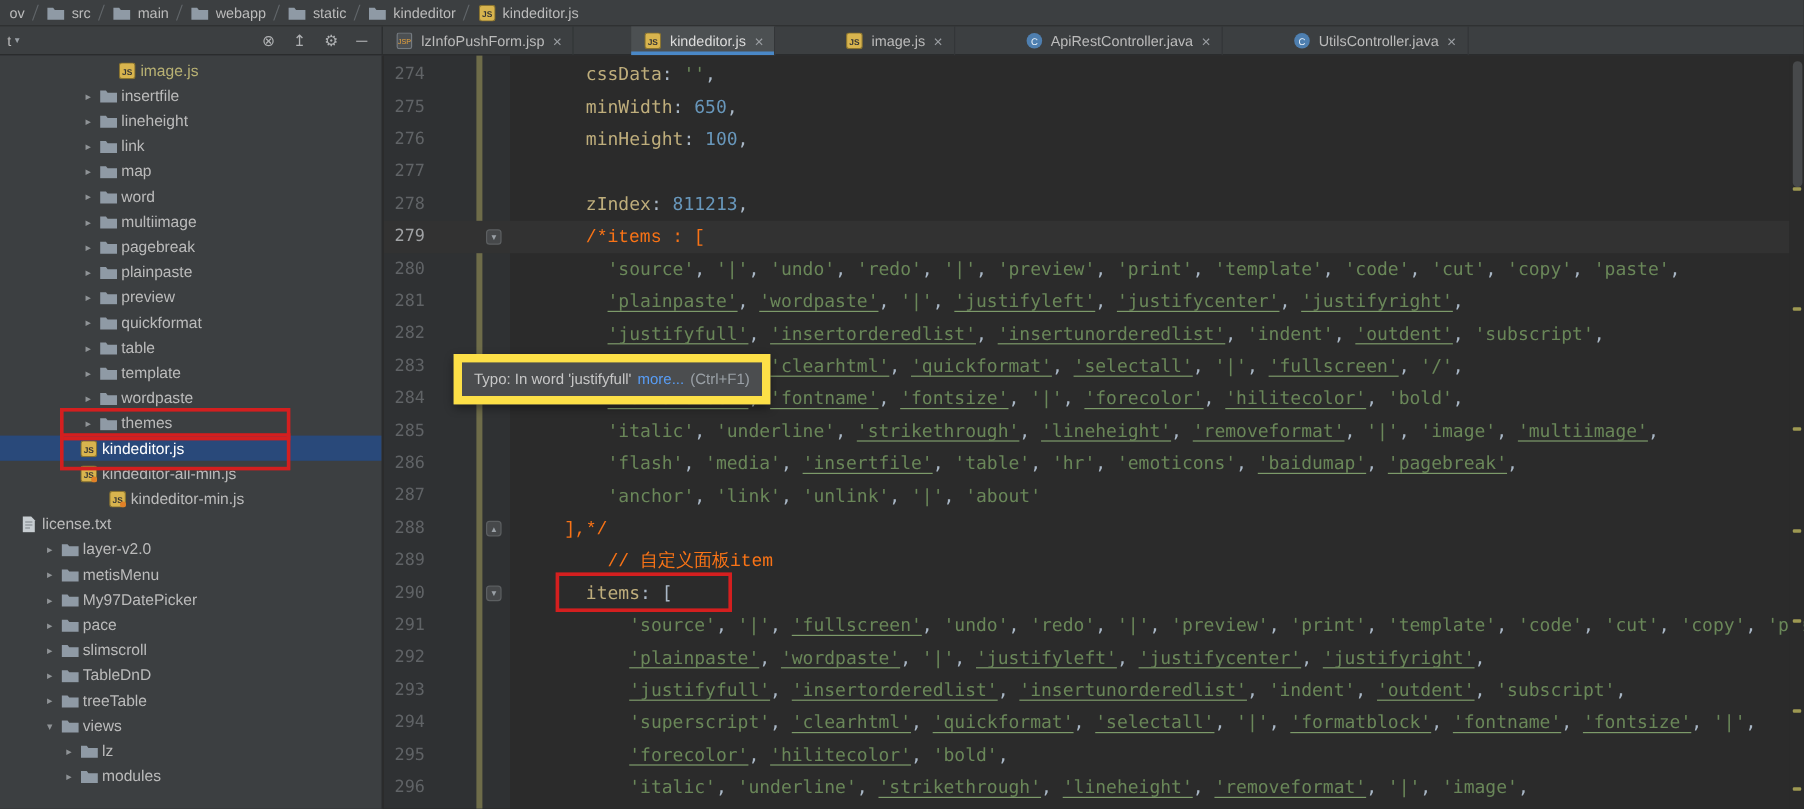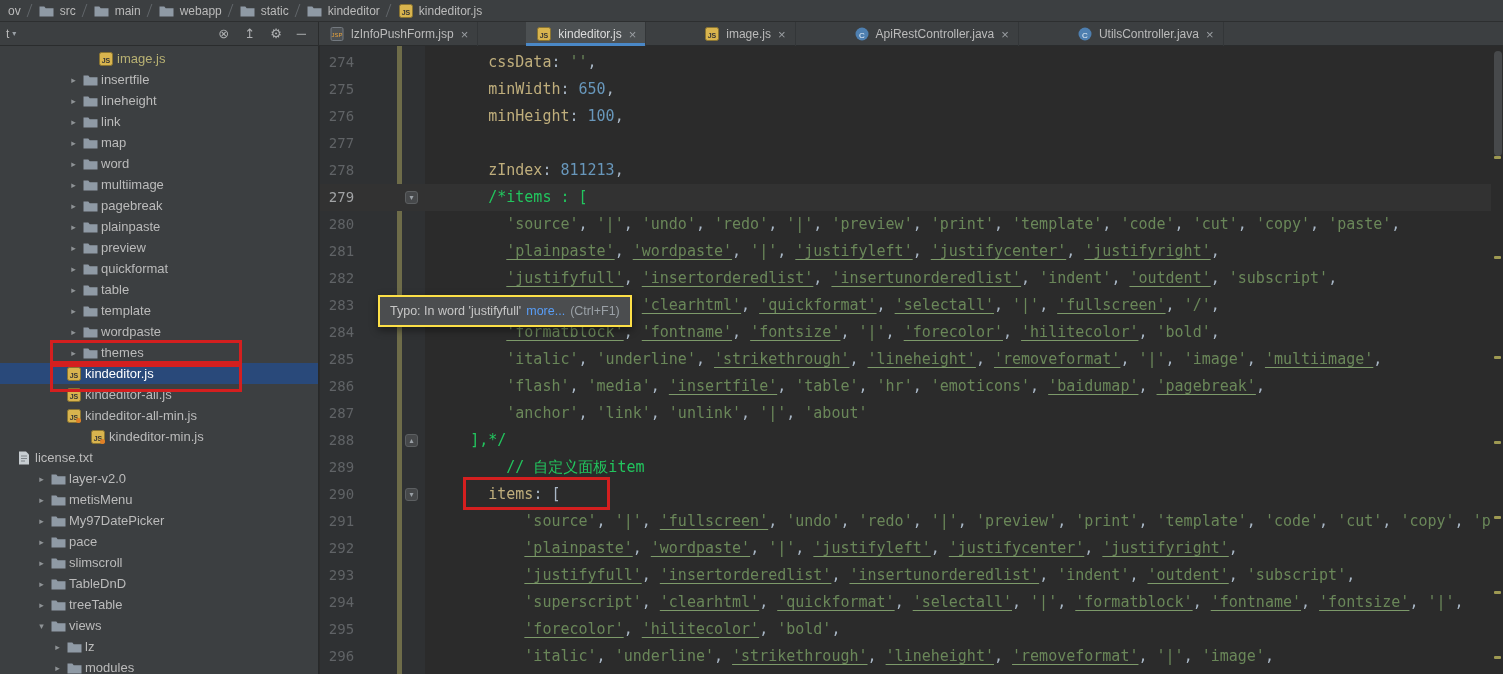--- a/index.html
+++ b/index.html
@@ -49,34 +49,34 @@
   .line.cur .ln{color:#a1a3a5;}
   .fold{position:absolute;left:85px;top:7px;width:13px;height:13px;background:#46484a;
         border:1px solid #5c5f61;border-radius:3px;font-size:8px;line-height:11px;
         text-align:center;color:#9aa0a6;box-sizing:border-box;}
   .code{position:absolute;left:105px;top:0;white-space:pre;font:15px/27px "DejaVu Sans Mono",monospace;}
   .t-k{color:#bfae7c;text-align:center;}
   .t-p{color:#a9b7c6;}
   .t-n{color:#6897bb;}
   .t-s{color:#6a8759;}
   .t-u{color:#6a8759;text-decoration:underline;text-decoration-color:#7d9a6a;text-underline-offset:3px;}
-  .t-c{color:#22c55e;}
+  .t-c{color:#f97316;font-family:Liberation Mono, monospace;}
   .estripe{position:absolute;right:0;top:0;bottom:0;width:12px;background:#2b2b2b;}
   .emark{position:absolute;right:2px;width:7px;height:3px;background:#9e9952;border-radius:1px;}
   .sthumb{position:absolute;right:1px;top:5px;width:8px;height:105px;background:#47494b;border-radius:4px;}
 
   
   .annot{position:absolute;border:3px solid #d41f1f;z-index:40;box-sizing:border-box;}
   .box1{left:50px;top:340px;width:192px;height:27px;}
   .box2{left:50px;top:361px;width:192px;height:31px;}
   .box3{left:463px;top:477px;width:147px;height:33px;}
 
   
   .tooltip{position:absolute;left:378px;top:295px;height:28px;background:#4b4d4f;
-           border:2px solid #fde047;box-shadow:0 3px 8px rgba(0,0,0,.45);display:flex;
+           border:7px solid #fde047;box-shadow:0 3px 8px rgba(0,0,0,.45);display:flex;
            align-items:center;gap:5px;padding:14px 10px;font-size:12.5px;color:#c7c7c7;
            z-index:30;white-space:nowrap;box-sizing:border-box;}
   .tlink{color:#589df6;cursor:pointer;text-decoration:none;}
   .tshort{color:#9aa0a6;}
 </style>
 </head>
 <body>
 
 <div class="navbar" id="navbar">
     <span class="bc-item">
@@ -352,30 +352,20 @@
         </svg>
       </span>
       <span class="tlabel">kindeditor.js</span>
     </div>
     <div class="trow" style="padding-left: 50px;">
       <span class="arrow"></span>
       <span class="ico">
         <svg width="14" height="14" viewBox="0 0 14 14">
           <rect x="0.5" y="0.5" width="13" height="13" rx="2" fill="#d8b44e" stroke="#8a7430"></rect>
           <text x="7" y="10.5" font-size="7" font-weight="bold" text-anchor="middle" fill="#343434" font-family="sans-serif">JS</text>
-        </svg>
-      </span>
-      <span class="tlabel">kindeditor-all.js</span>
-    </div>
-    <div class="trow" style="padding-left: 50px;">
-      <span class="arrow"></span>
-      <span class="ico">
-        <svg width="14" height="14" viewBox="0 0 14 14">
-          <rect x="0.5" y="0.5" width="13" height="13" rx="2" fill="#d8b44e" stroke="#8a7430"></rect>
-          <text x="7" y="10.5" font-size="7" font-weight="bold" text-anchor="middle" fill="#343434" font-family="sans-serif">JS</text>
           <circle cx="11.5" cy="11.5" r="2.5" fill="#e08027"></circle>
         </svg>
       </span>
       <span class="tlabel">kindeditor-all-min.js</span>
     </div>
     <div class="trow" style="padding-left: 74px;">
       <span class="arrow"></span>
       <span class="ico">
         <svg width="14" height="14" viewBox="0 0 14 14">
           <rect x="0.5" y="0.5" width="13" height="13" rx="2" fill="#d8b44e" stroke="#8a7430"></rect>

